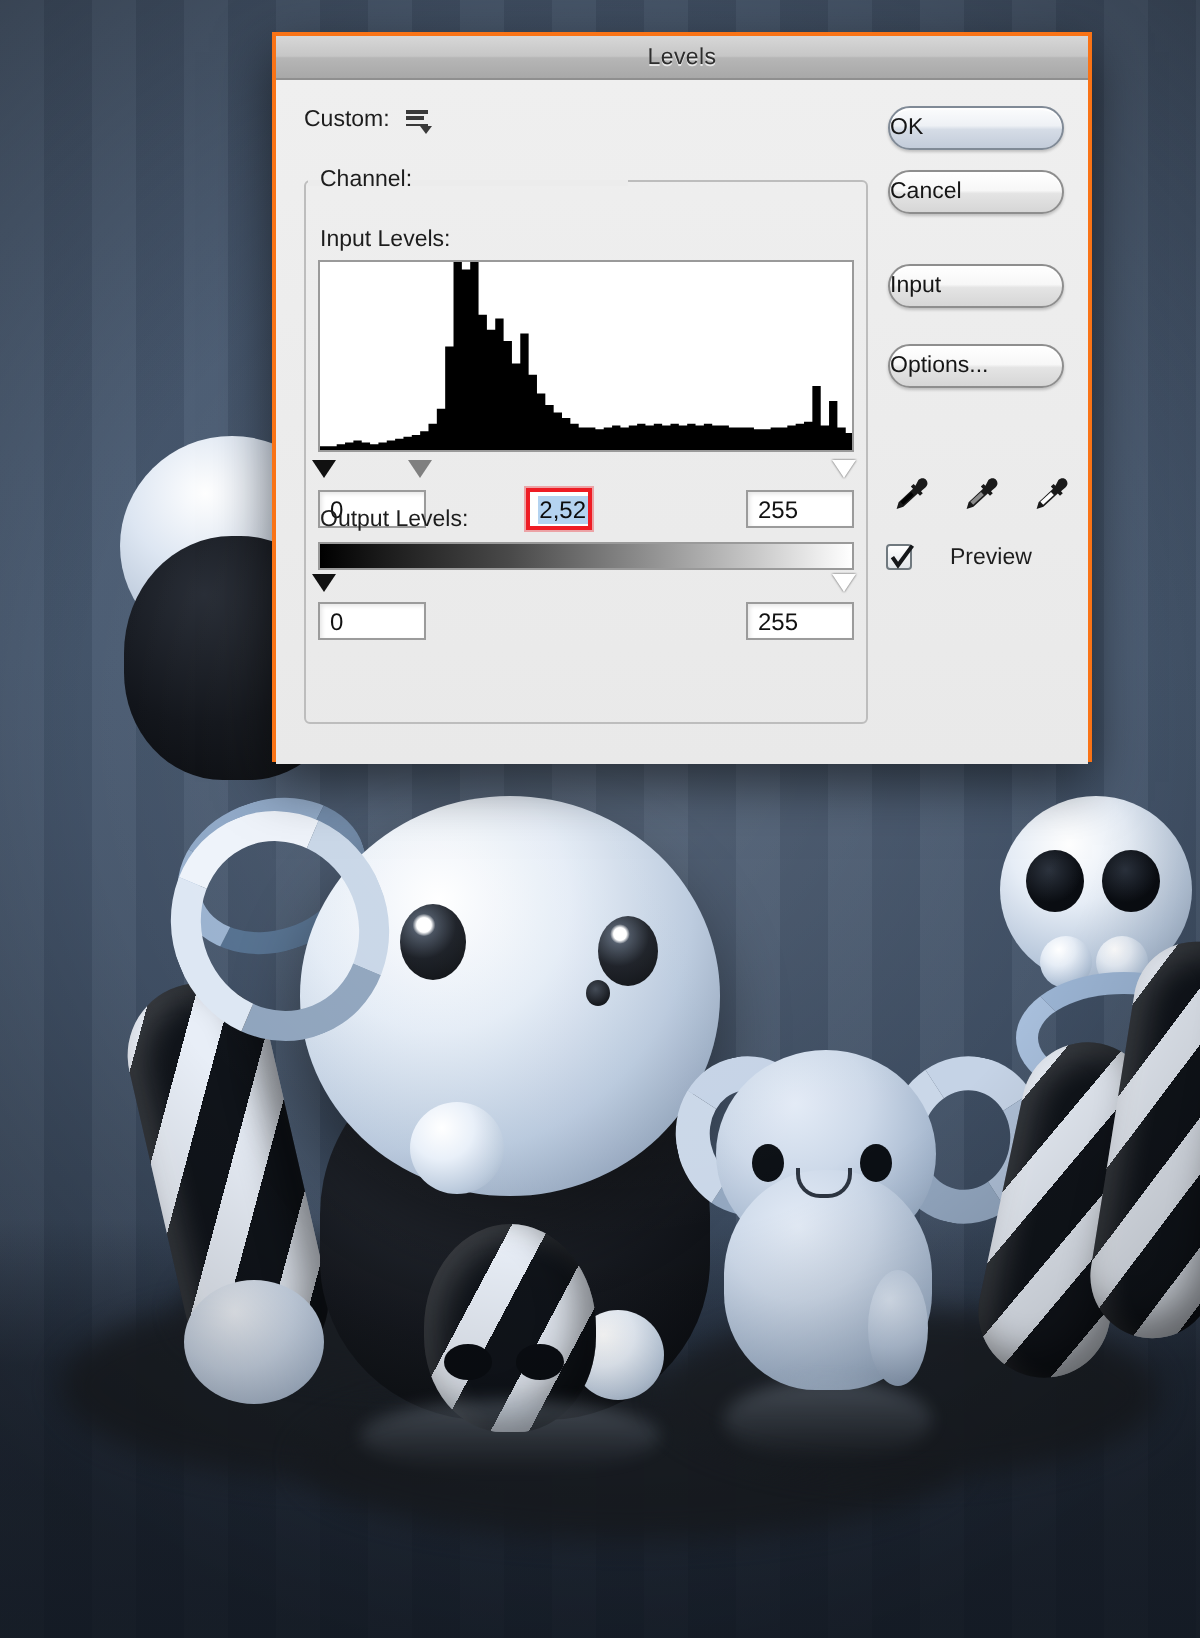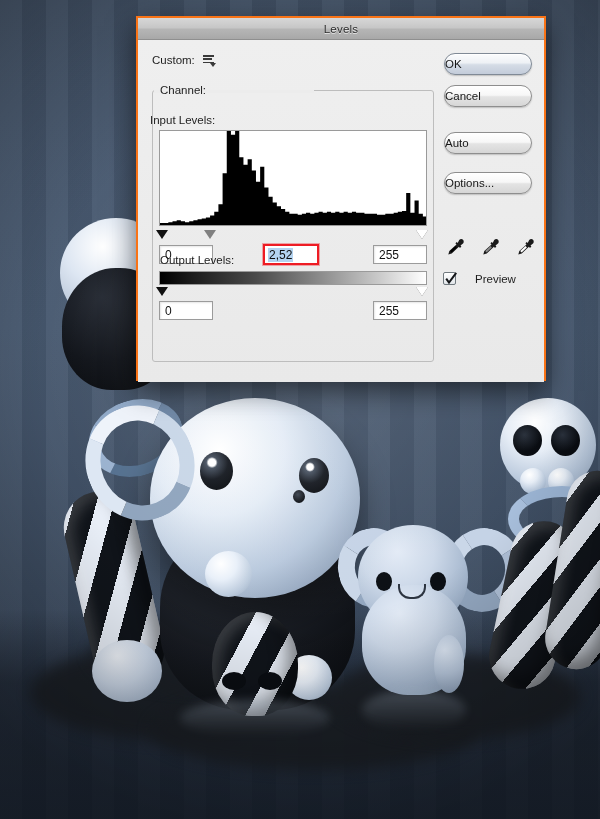--- a/index.html
+++ b/index.html
@@ -147,21 +147,21 @@
   .groupbox{
     position:absolute;left:14px;top:50px;width:282px;height:272px;
     border:1px solid #bdbdbd;border-radius:3px;
     box-sizing:border-box;
     background:transparent;
   }
   .channel-row{position:absolute;left:22px;top:44px;display:flex;align-items:center;gap:7px;z-index:3;}
   .channel-mask{position:absolute;left:16px;top:50px;height:3px;background:#ececec;z-index:2;}
 
   
-  .hist-label{position:absolute;left:12px;top:74px;}
+  .hist-label{position:absolute;left:22px;top:74px;}
   .hist-wrap{
     position:absolute;left:21px;top:90px;width:268px;height:96px;
     border:1px solid #9a9a9a;background:#fff;box-sizing:border-box;
     overflow:hidden;
   }
   .hist-wrap svg{display:block;width:100%;height:100%;}
 
   .slider-track{
     position:absolute;left:21px;top:188px;width:268px;height:13px;
   }
@@ -317,21 +317,21 @@
 
     <div class="slider-track">
       <span class="sl black" style="left:-3px;"></span>
       <span class="sl gray" style="left:45px;"></span>
       <span class="sl white" style="left:257px;"></span>
     </div>
 
     <div class="field" style="left:21px;top:205px;width:54px;">
       <span>0</span>
     </div>
-    <div class="field focused" style="left:125px;top:204px;width:56px;height:21px;">
+    <div class="field focused" style="left:125px;top:204px;width:33px;height:21px;justify-content:flex-end;">
       <span class="sel">2,52</span>
     </div>
     <div class="field" style="left:235px;top:205px;width:54px;">
       <span>255</span>
     </div>
 
     <span class="label out-label">Output Levels:</span>
     <div class="out-bar"></div>
     <div class="out-slider">
       <span class="sl black" style="left:-3px;"></span>
@@ -344,21 +344,21 @@
       <span>255</span>
     </div>
 
     <div class="btn primary" style="left:306px;top:13px;">
       <span>OK</span>
     </div>
     <div class="btn" style="left:306px;top:45px;">
       <span>Cancel</span>
     </div>
     <div class="btn" style="left:306px;top:92px;">
-      <span>Auto</span>
+      <span>Input</span>
     </div>
     <div class="btn" style="left:306px;top:132px;">
       <span>Options...</span>
     </div>
 
     <div class="droppers">
       <span class="dropper">
         <svg width="20" height="20" viewBox="0 0 20 20">
           <path d="M15.2 3.0 c1.2 -1.2 3.1 -1.2 4.0 0.1 c0.9 1.2 0.6 2.8 -0.5 3.7 l-2.2 1.8 l0.9 1.0 l-1.4 1.3 l-1.1 -1.1 l-7.2 6.6 l-3.4 1.1 l1.0 -3.4 l7.2 -6.7 l-1.1 -1.1 l1.4 -1.3 l0.9 0.9 z" fill="#1a1a1a"></path>
           <path d="M6.2 13.9 l5.3 -4.9 l1.4 1.5 l-5.3 4.9 z" fill="#000"></path>

